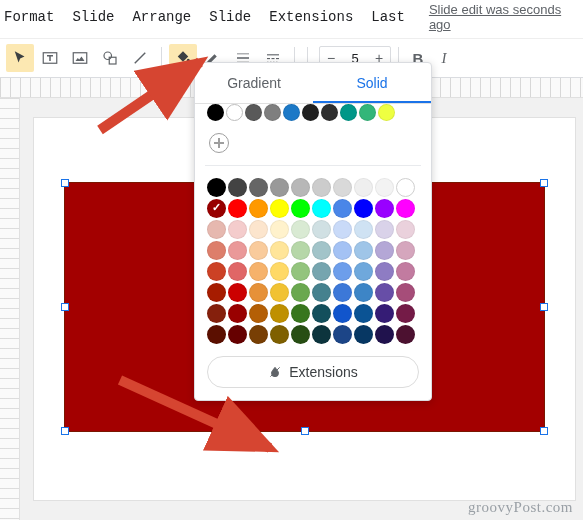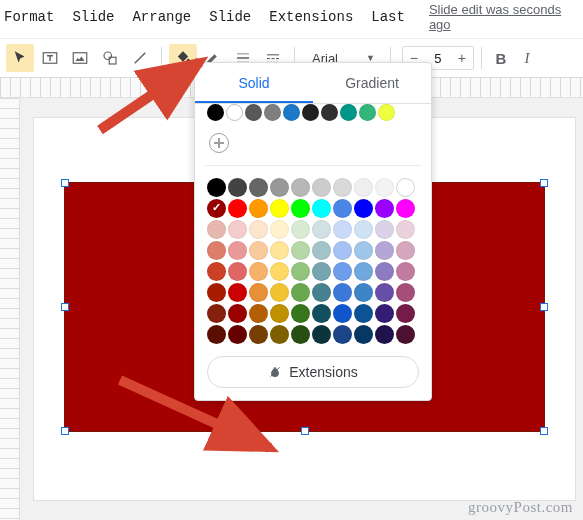--- a/index.html
+++ b/index.html
@@ -295,24 +295,20 @@
         <rect x="10" y="12" width="4" height="1.5" class="fill-gray"></rect>
         <rect x="16" y="12" width="4" height="1.5" class="fill-gray"></rect>
       <rect x="4" y="17" width="2" height="1.5" class="fill-gray"></rect>
         <rect x="8" y="17" width="2" height="1.5" class="fill-gray"></rect>
         <rect x="12" y="17" width="2" height="1.5" class="fill-gray"></rect>
         <rect x="16" y="17" width="2" height="1.5" class="fill-gray"></rect>
     </svg>
   </div>
   <div class="sep"></div>
 
-  <div class="font-select">
-    <span>Arial</span>
-    <span class="caret">▼</span>
-  </div>
   <div class="sep"></div>
 
   <div class="num-group">
     <div class="num-btn">−</div>
     <div class="num-val">5</div>
     <div class="num-btn">+</div>
   </div>
   <div class="sep"></div>
   <div class="fmt b">B</div>
   <div class="fmt i">I</div>
@@ -333,22 +329,22 @@
       <div class="handle h-r"></div>
       <div class="handle h-bl"></div>
       <div class="handle h-b"></div>
       <div class="handle h-br"></div>
     </div>
   </div>
 </div>
 
 <div class="popup">
   <div class="tabs">
+    <div class="tab">Gradient</div>
     <div class="tab active">Solid</div>
-    <div class="tab">Gradient</div>
   </div>
 
   <div class="simple-row" id="theme-row">
       <div class="swatch" style="background: rgb(0, 0, 0);"></div>
       <div class="swatch outline" style="background: rgb(255, 255, 255);"></div>
       <div class="swatch" style="background: rgb(89, 89, 89);"></div>
       <div class="swatch" style="background: rgb(127, 127, 127);"></div>
       <div class="swatch" style="background: rgb(28, 121, 199);"></div>
       <div class="swatch" style="background: rgb(33, 33, 33);"></div>
       <div class="swatch" style="background: rgb(48, 48, 48);"></div>

